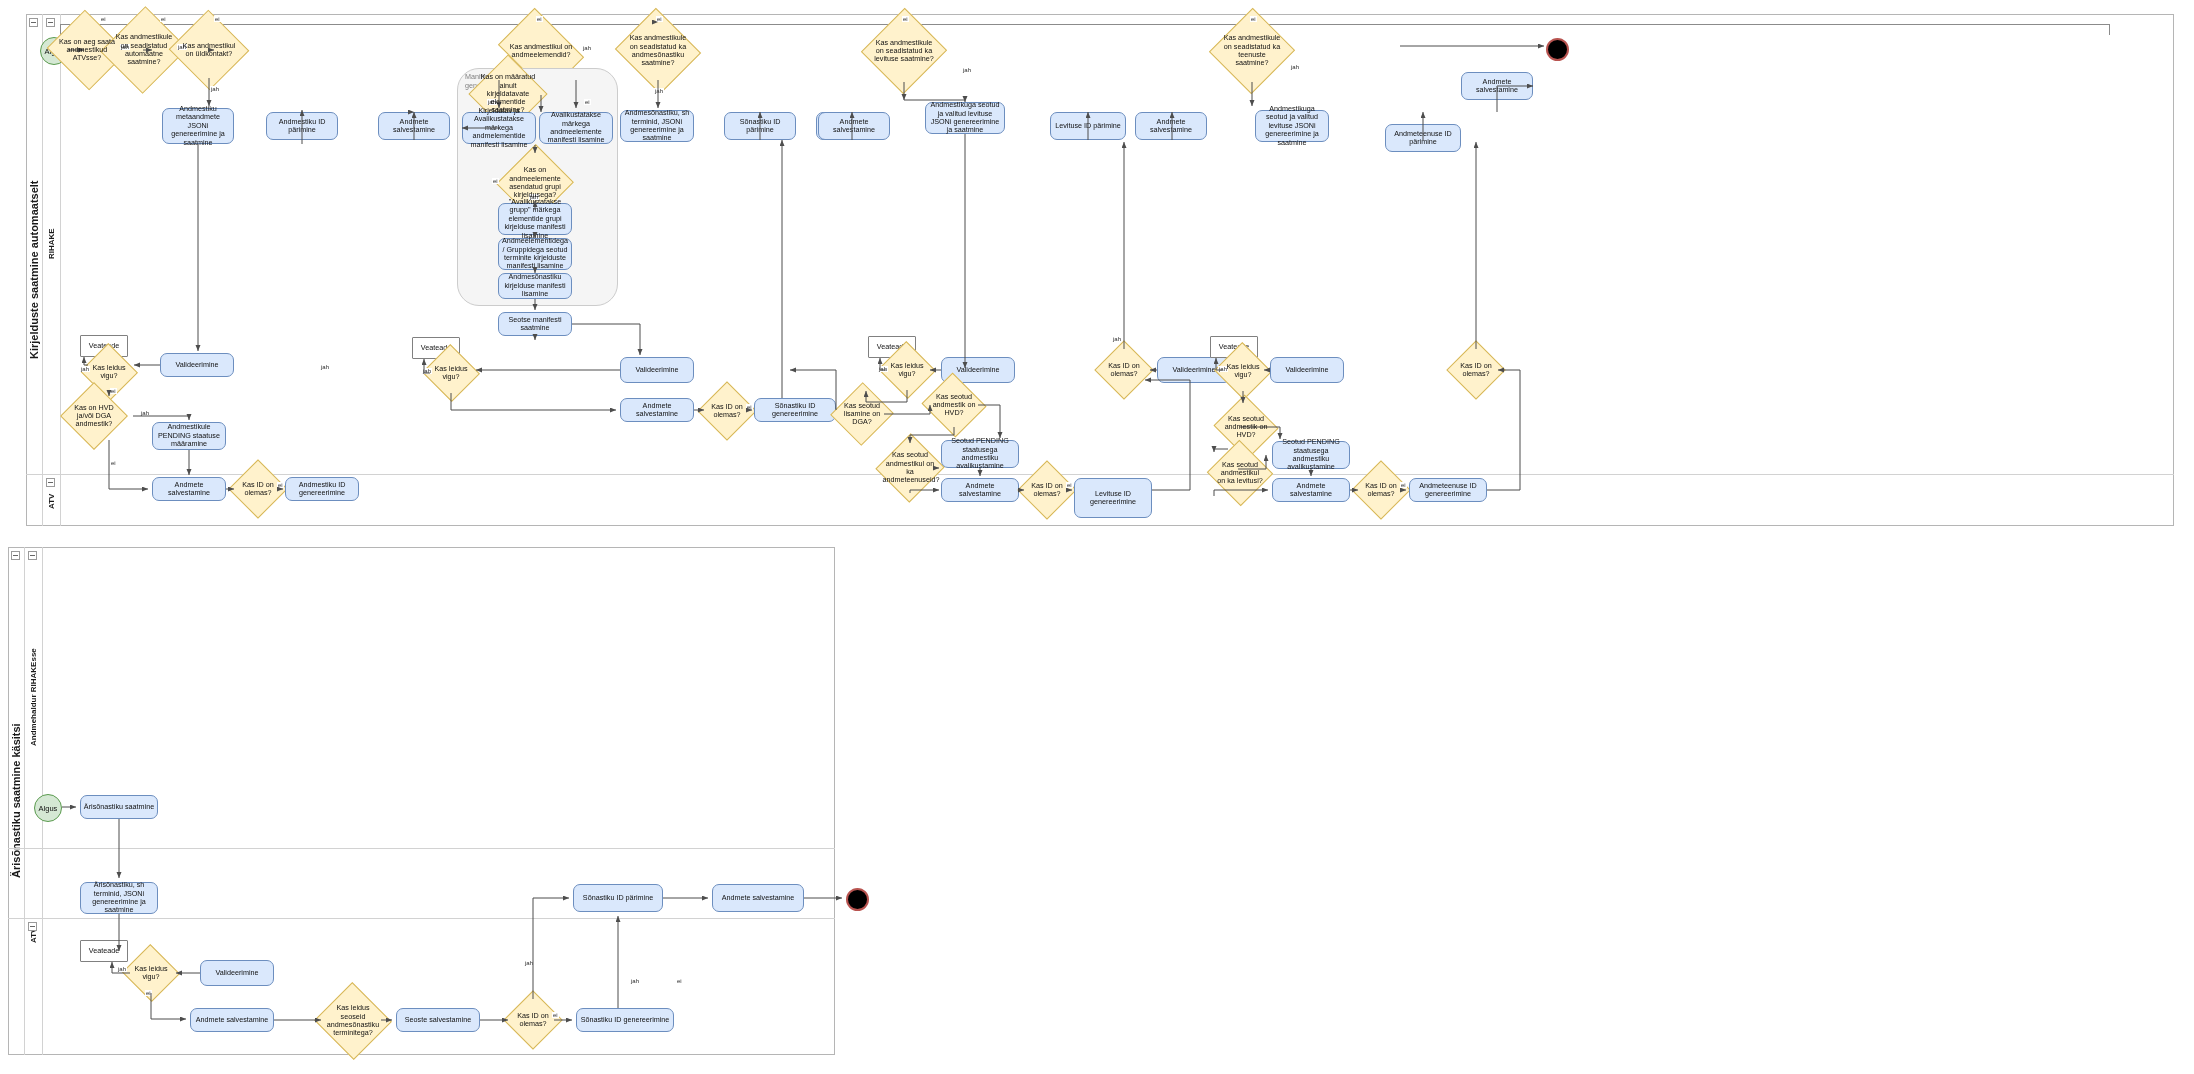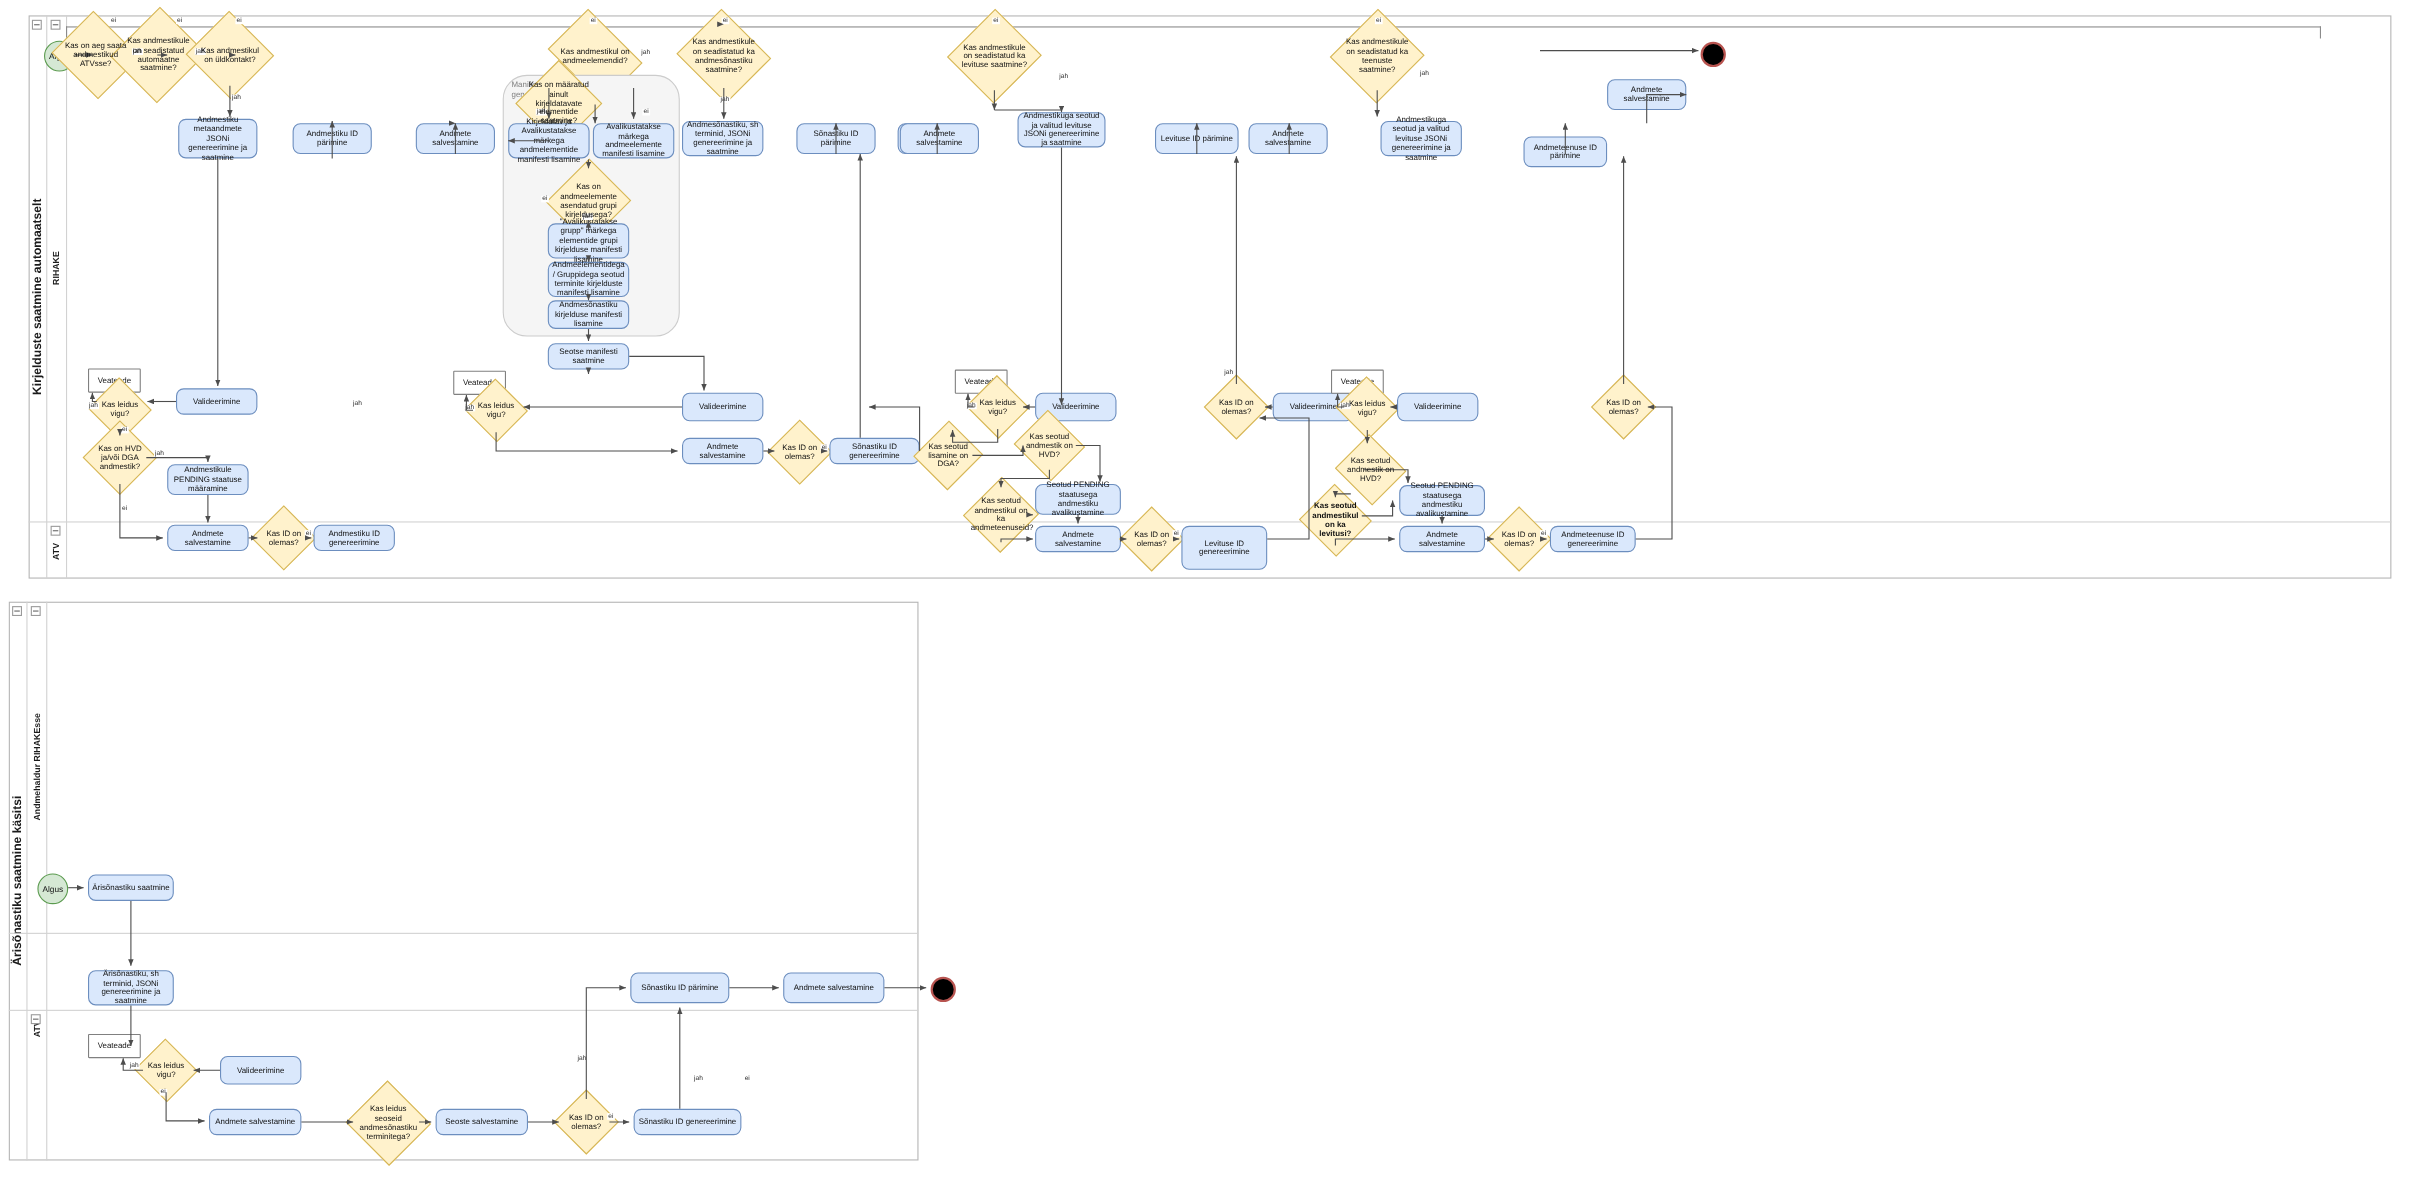--- a/index.html
+++ b/index.html
@@ -128,21 +128,21 @@
   <div class="node task" style="left:1461px;top:72px;width:72px;height:28px;">Andmete salvestamine</div>
 
   <div class="endo" style="left:1546px;top:38px;width:19px;height:19px;"></div>
 
   <div class="node note" style="left:60px;top:335px;width:48px;height:22px;">Veateade</div>
   <div class="decwrap" style="left:88px;top:352px;width:42px;height:40px;">
     <div class="decshape"></div>
       <div class="dectext">Kas leidus vigu?</div>
   </div>
   <div class="node task" style="left:160px;top:353px;width:74px;height:24px;">Valideerimine</div>
-  <div class="decwrap" style="left:85px;top:392px;width:48px;height:48px;">
+  <div class="decwrap" style="left:70px;top:392px;width:48px;height:48px;">
     <div class="decshape"></div>
       <div class="dectext">Kas on HVD ja/või DGA andmestik?</div>
   </div>
   <div class="node task" style="left:152px;top:422px;width:74px;height:28px;">Andmestikule PENDING staatuse määramine</div>
   <div class="node task" style="left:152px;top:477px;width:74px;height:24px;">Andmete salvestamine</div>
   <div class="decwrap" style="left:237px;top:468px;width:42px;height:42px;">
     <div class="decshape"></div>
       <div class="dectext">Kas ID on olemas?</div>
   </div>
   <div class="node task" style="left:285px;top:477px;width:74px;height:24px;">Andmestiku ID genereerimine</div>
@@ -187,21 +187,21 @@
   <div class="node note" style="left:1190px;top:336px;width:48px;height:22px;">Veateade</div>
   <div class="decwrap" style="left:1222px;top:351px;width:42px;height:40px;">
     <div class="decshape"></div>
       <div class="dectext">Kas leidus vigu?</div>
   </div>
   <div class="node task" style="left:1270px;top:357px;width:74px;height:26px;">Valideerimine</div>
   <div class="decwrap" style="left:1222px;top:405px;width:48px;height:44px;">
     <div class="decshape"></div>
       <div class="dectext">Kas seotud andmestik on HVD?</div>
   </div>
-  <div class="decwrap" style="left:1190px;top:450px;width:48px;height:46px;font-weight:bold;">
+  <div class="decwrap" style="left:1216px;top:450px;width:48px;height:46px;">
     <div class="decshape"></div>
       <div class="dectext">Kas seotud andmestikul on ka levitusi?</div>
   </div>
   <div class="node task" style="left:1272px;top:441px;width:78px;height:28px;">Seotud PENDING staatusega andmestiku avalikustamine</div>
   <div class="node task" style="left:1272px;top:478px;width:78px;height:24px;">Andmete salvestamine</div>
   <div class="decwrap" style="left:1360px;top:469px;width:42px;height:42px;">
     <div class="decshape"></div>
       <div class="dectext">Kas ID on olemas?</div>
   </div>
   <div class="node task" style="left:1409px;top:478px;width:78px;height:24px;">Andmeteenuse ID genereerimine</div>

